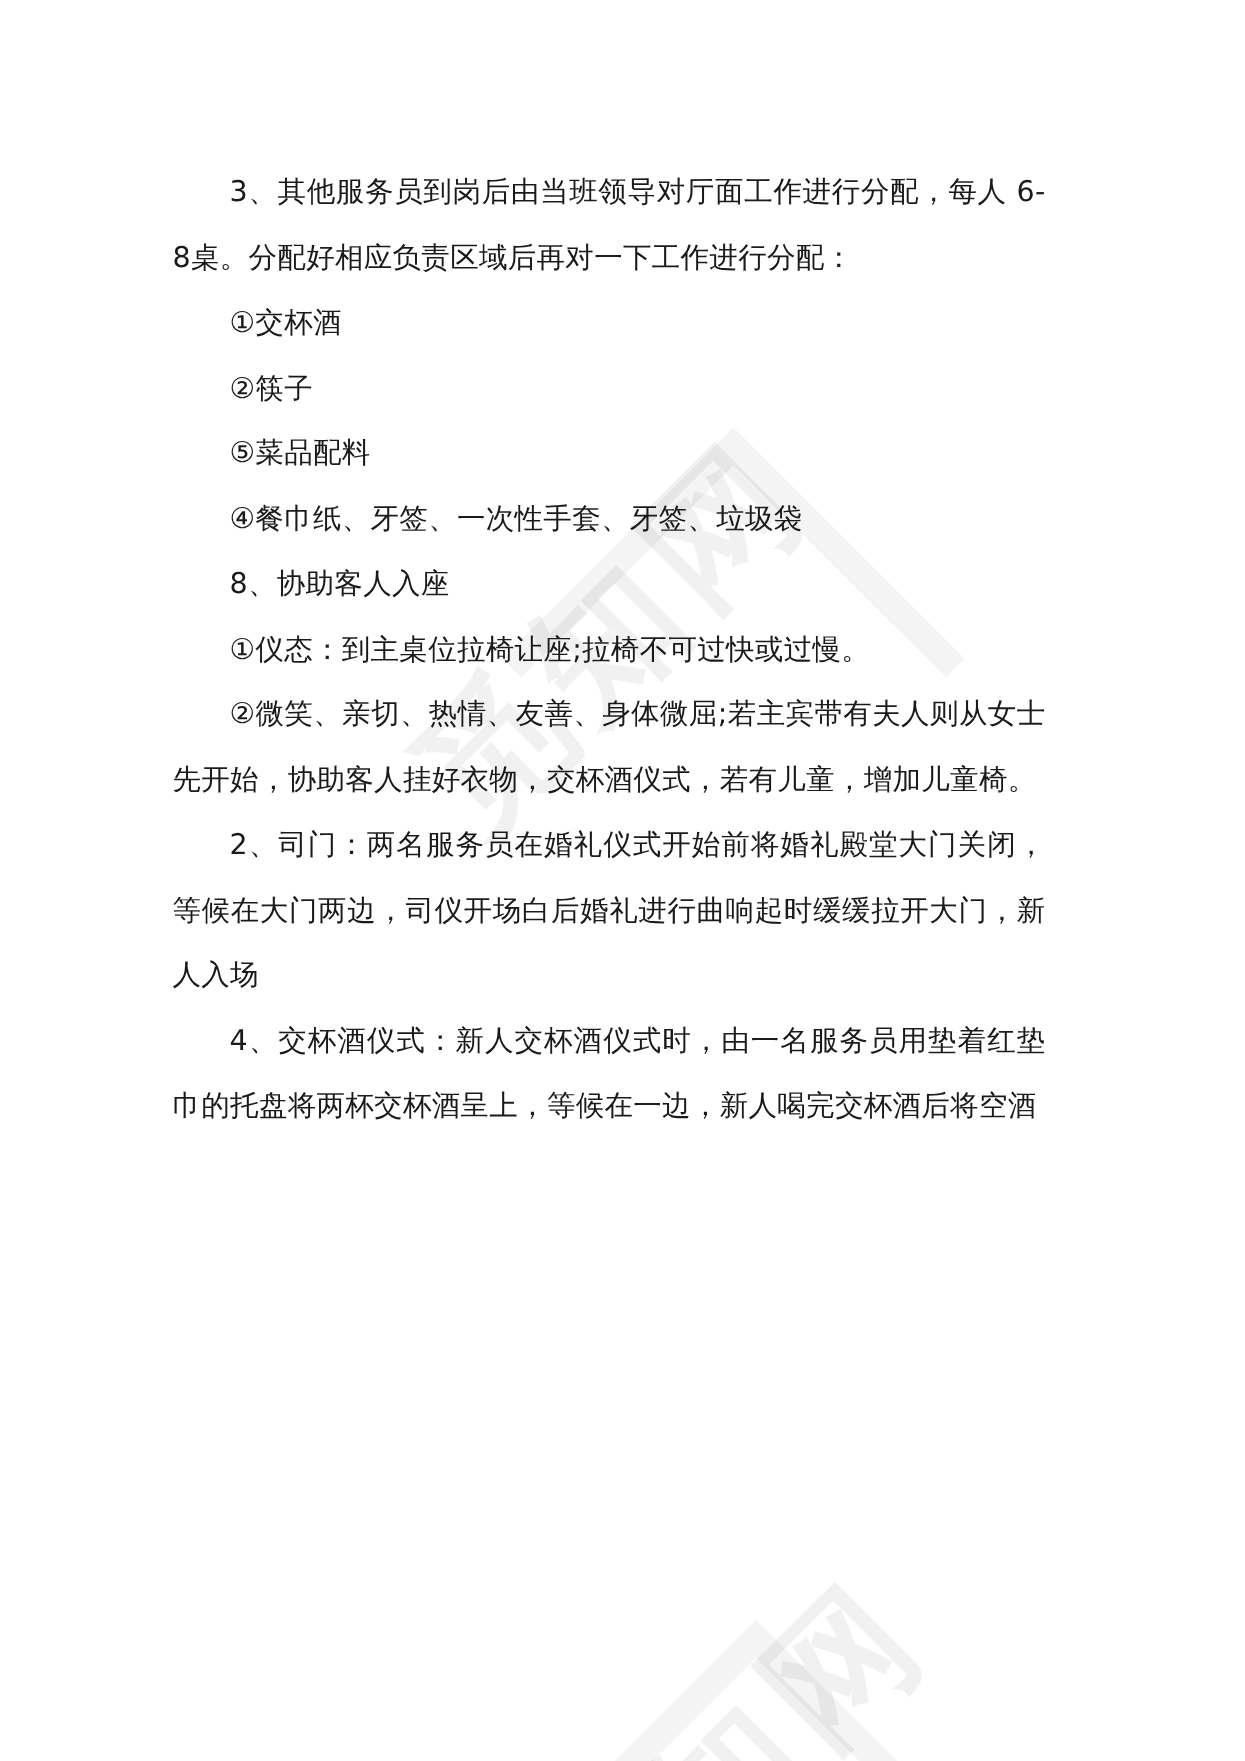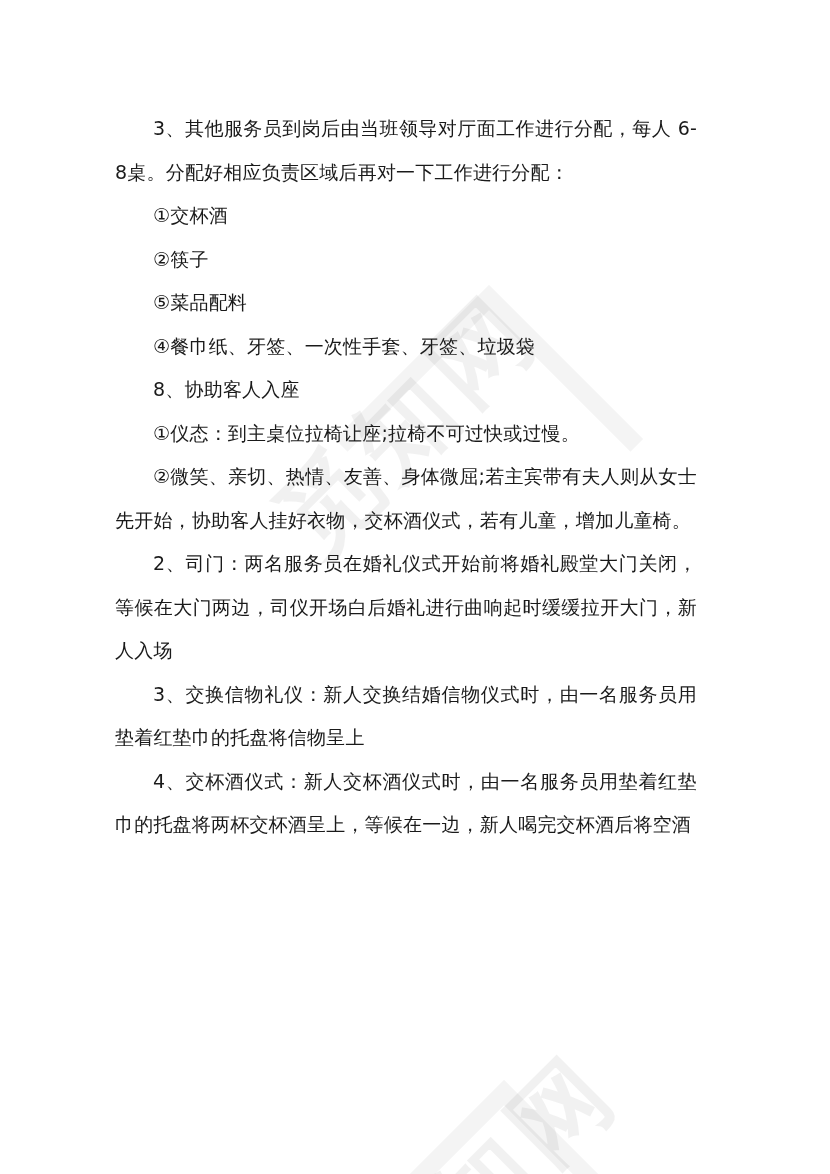--- a/index.html
+++ b/index.html
@@ -81,17 +81,16 @@
   <div class="content">
     <p class="para indent">3、其他服务员到岗后由当班领导对厅面工作进行分配，每人 6-8桌。分配好相应负责区域后再对一下工作进行分配：</p>
     <p class="para indent">①交杯酒</p>
     <p class="para indent">②筷子</p>
     <p class="para indent">⑤菜品配料</p>
     <p class="para indent">④餐巾纸、牙签、一次性手套、牙签、垃圾袋</p>
     <p class="para indent">8、协助客人入座</p>
     <p class="para indent">①仪态：到主桌位拉椅让座;拉椅不可过快或过慢。</p>
     <p class="para indent">②微笑、亲切、热情、友善、身体微屈;若主宾带有夫人则从女士先开始，协助客人挂好衣物，交杯酒仪式，若有儿童，增加儿童椅。</p>
     <p class="para indent">2、司门：两名服务员在婚礼仪式开始前将婚礼殿堂大门关闭，等候在大门两边，司仪开场白后婚礼进行曲响起时缓缓拉开大门，新人入场</p>
-    <p class="para indent">3、交换信物礼仪：新人交换结婚信物仪式时，由一名服务员用垫着红垫巾的托盘将信物呈上</p>
     <p class="para indent">4、交杯酒仪式：新人交杯酒仪式时，由一名服务员用垫着红垫巾的托盘将两杯交杯酒呈上，等候在一边，新人喝完交杯酒后将空酒</p>
   </div>
 
 </div>
 
 </body></html>

